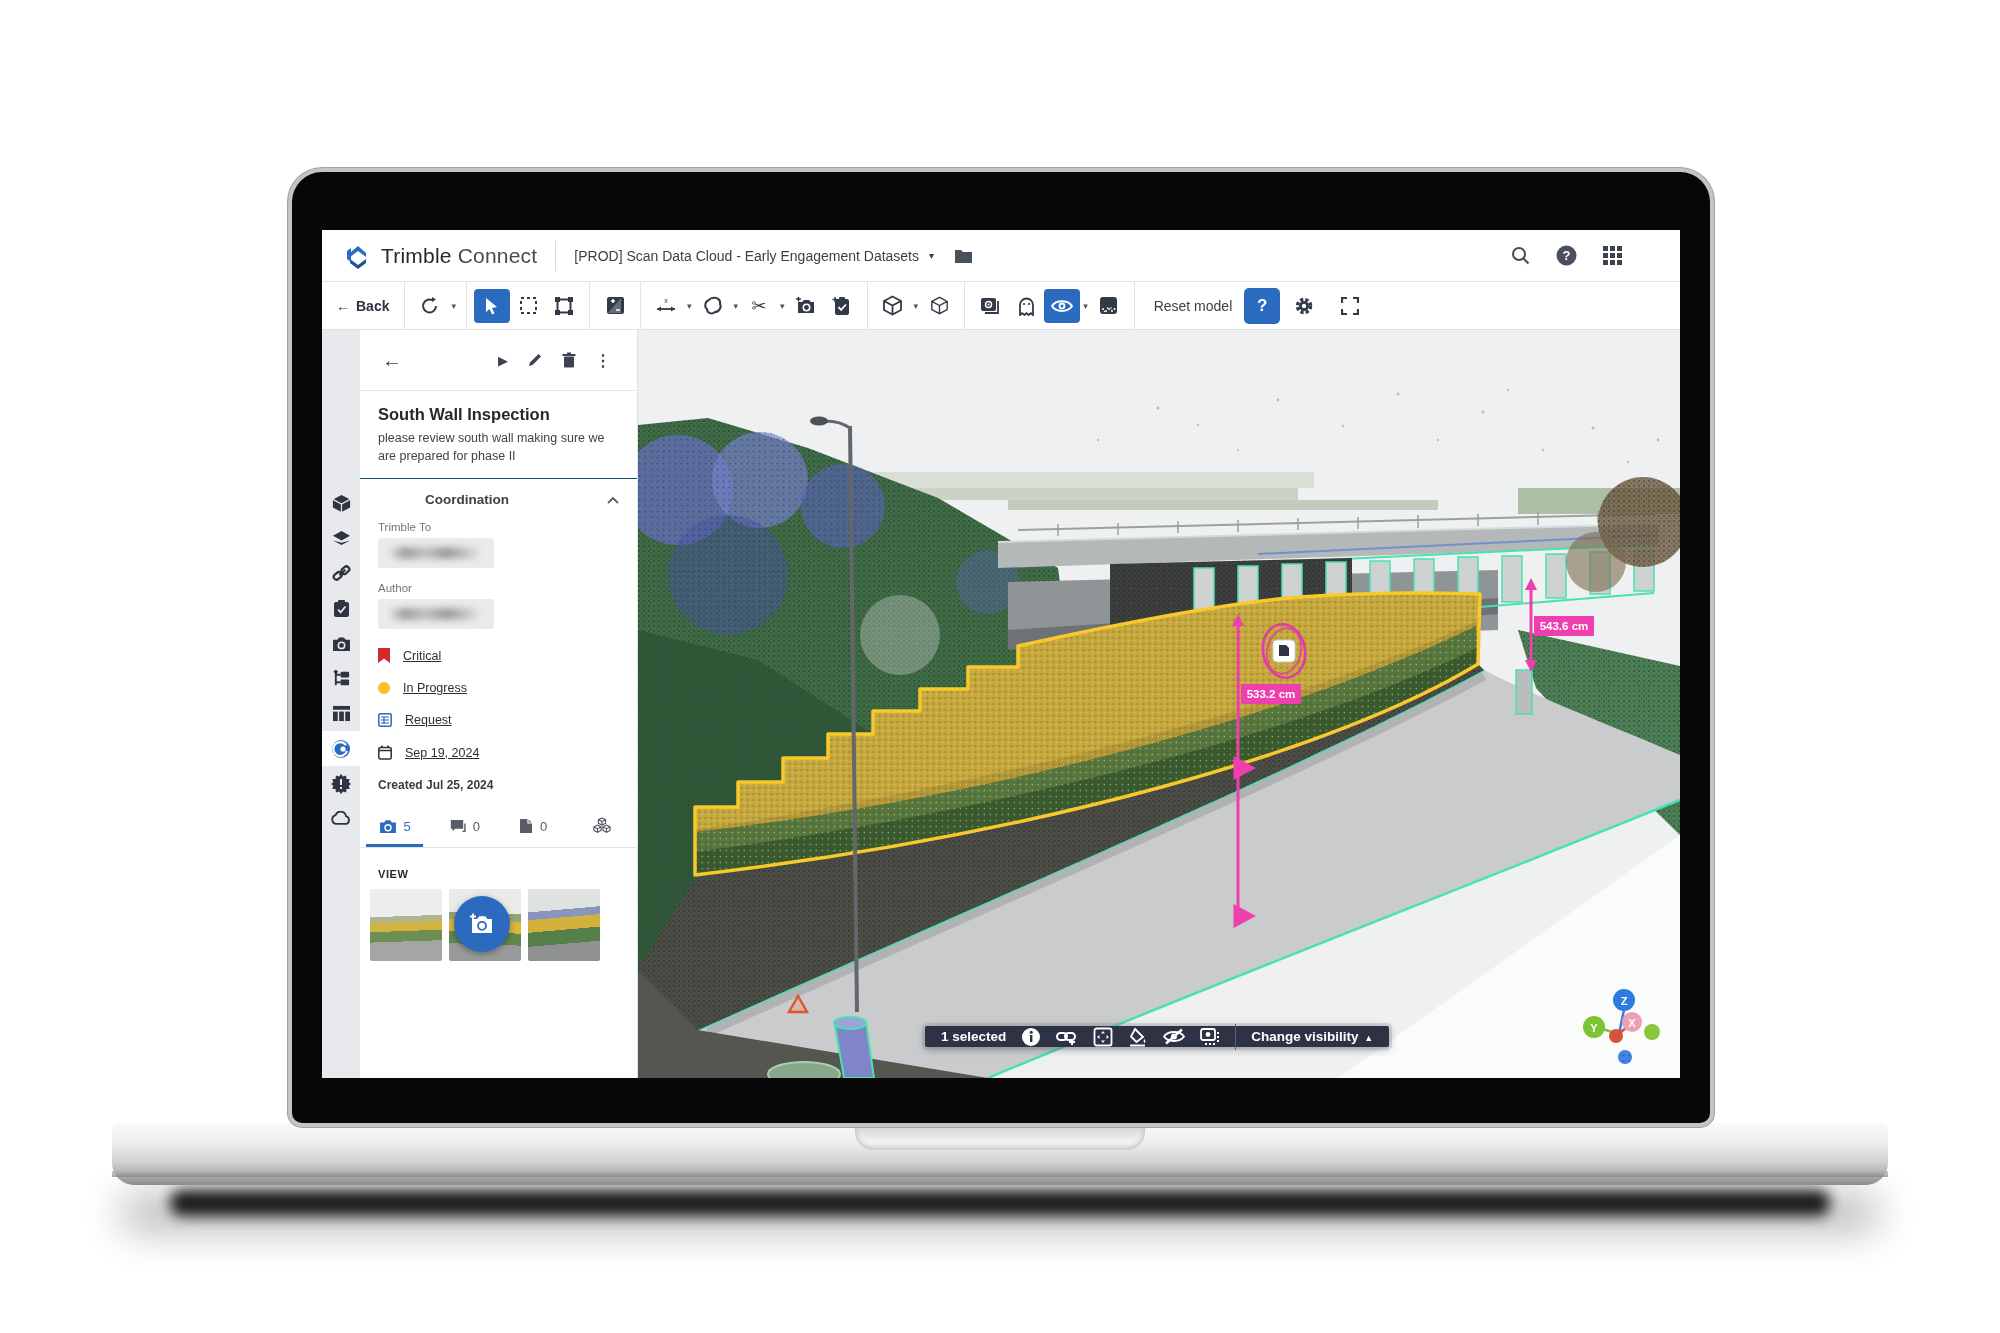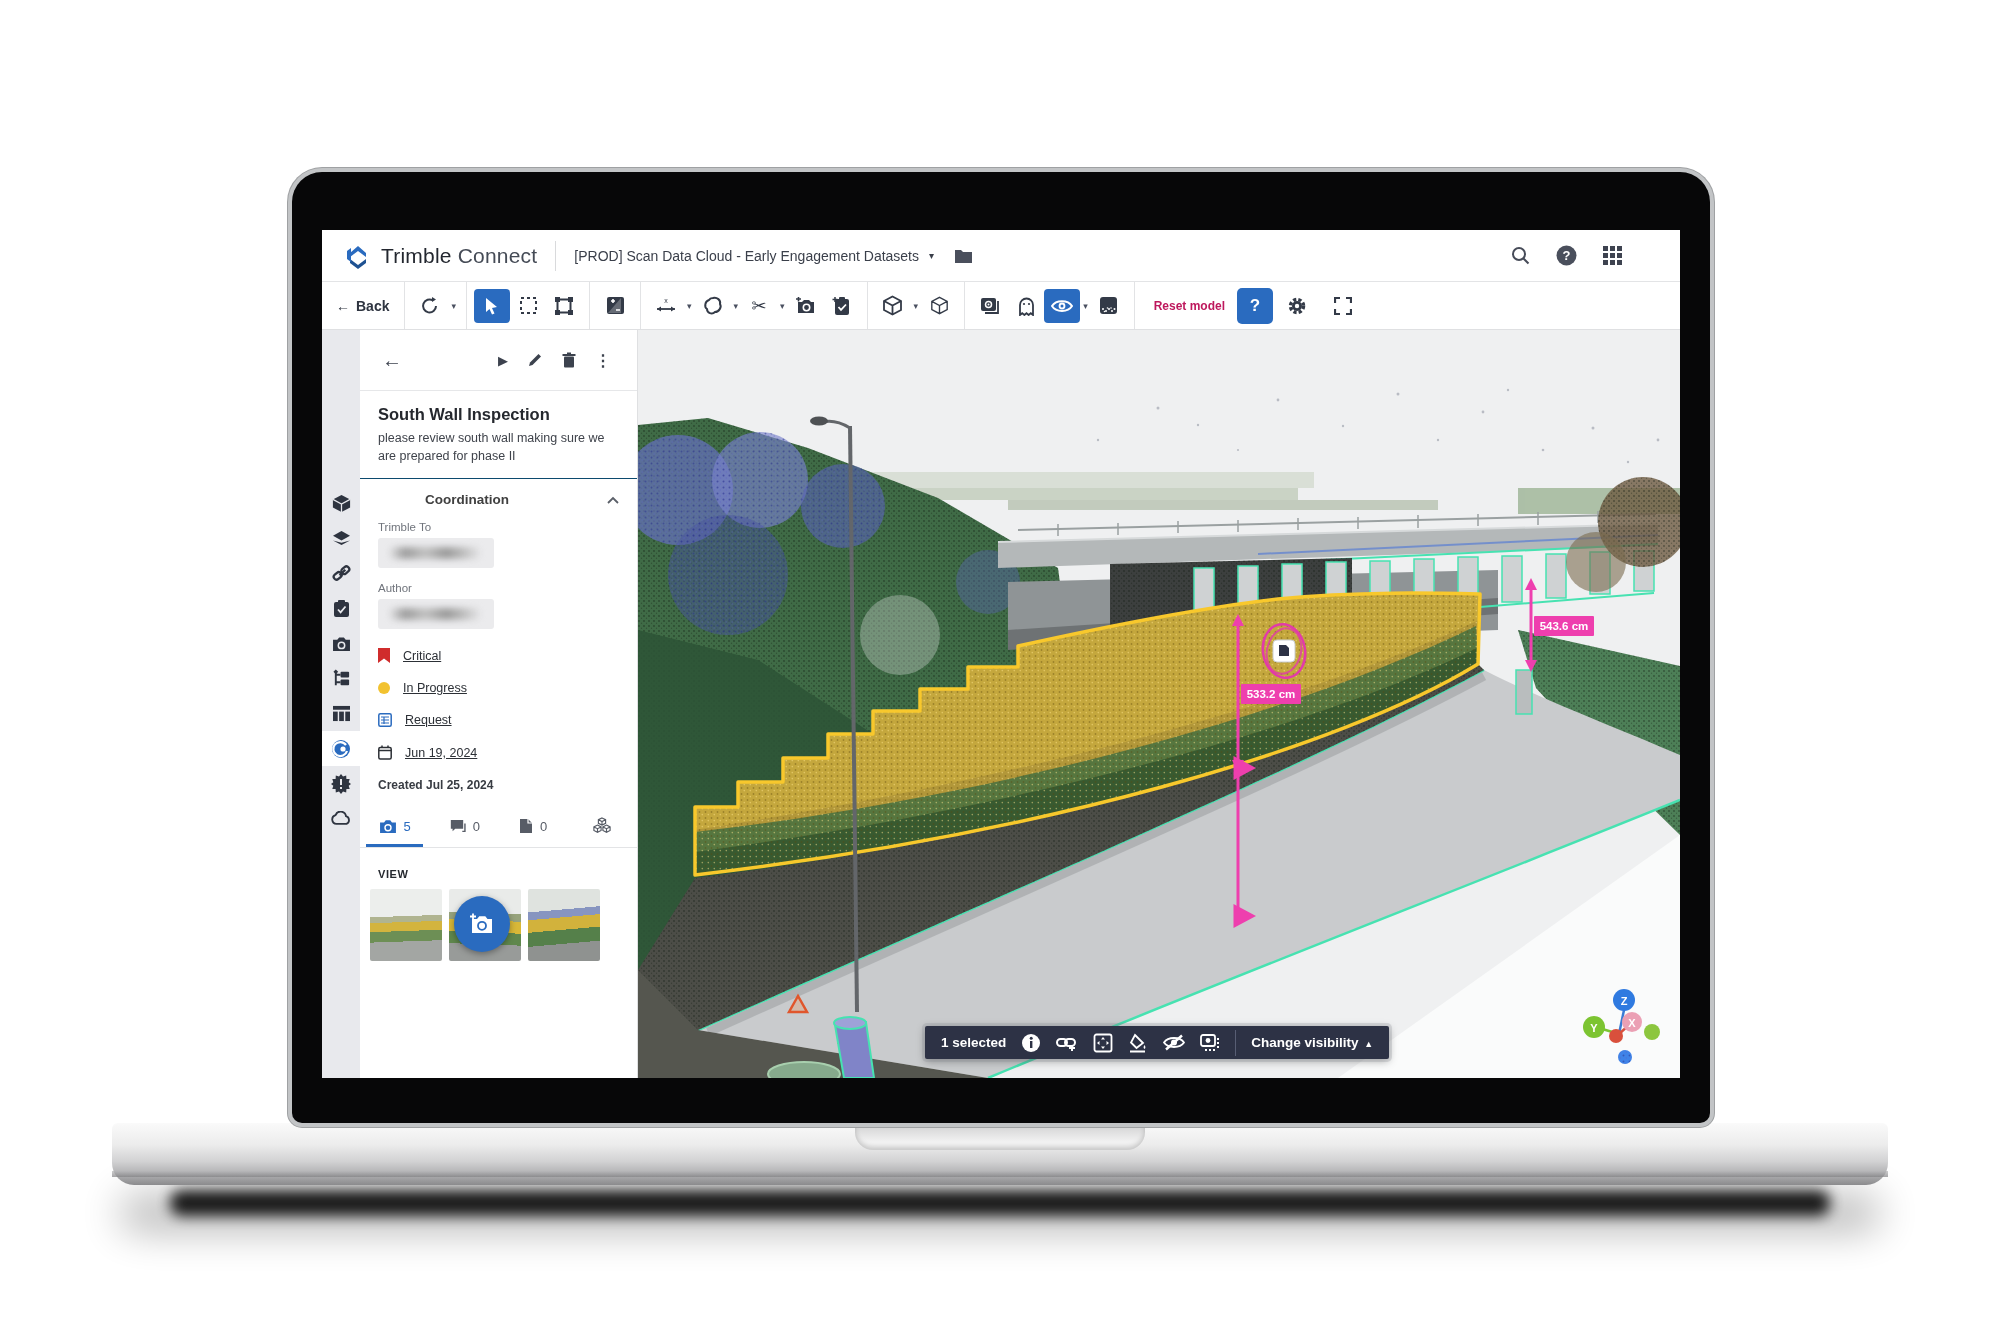--- a/index.html
+++ b/index.html
@@ -30,21 +30,21 @@
   .hdr-folder{margin-left:20px;color:#4a4f5c;display:flex;}
   .hdr-right{margin-left:auto;display:flex;align-items:center;gap:26px;padding-right:36px;color:#464b58;}
 
   
   .app-toolbar{height:48px;display:flex;align-items:center;border-bottom:1px solid #dfe0e2;padding:0 6px;box-sizing:border-box;}
   .tb-sep{width:1px;align-self:stretch;background:#e2e3e5;margin:0 7px;}
   .tb-btn{min-width:32px;height:34px;display:flex;align-items:center;justify-content:center;color:#333a47;border-radius:4px;padding:0 2px;cursor:default;}
   .tb-btn.active{background:#2a6bbf;color:#fff;}
   .tb-caret{font-size:9px;color:#4a5060;padding:0 3px;}
   .tb-back{display:flex;align-items:center;gap:6px;font-size:14px;font-weight:bold;color:#2e3440;padding:0 8px;}
-  .tb-reset{color:#be185d;font-size:12px;font-weight:bold;padding:0 12px;white-space:nowrap;}
+  .tb-reset{color:#404040;font-size:14px;font-weight:normal;padding:0 12px;white-space:nowrap;}
   .tb-help{width:36px;height:36px;border-radius:5px;background:#2a6bbf;color:#fff;display:flex;align-items:center;justify-content:center;font-size:17px;font-weight:bold;}
 
   
   .app-body{display:flex;height:748px;}
   .iconbar{width:38px;background:#e8e9ed;display:flex;flex-direction:column;align-items:center;padding-top:156px;box-sizing:border-box;}
   .ib-item{width:38px;height:35px;display:flex;align-items:center;justify-content:center;color:#2e3440;}
   .ib-item.active{background:#fff;color:#2a6bbf;}
 
   .detail-panel{width:278px;background:#fff;border-right:1px solid #dfe0e2;box-sizing:border-box;display:flex;flex-direction:column;overflow:hidden;}
   .panel-actions{height:60px;display:flex;align-items:center;padding:0 26px 0 22px;border-bottom:1px solid #e6e7e9;color:#3c424e;flex:none;}
@@ -73,21 +73,21 @@
   .thumbs{display:flex;gap:7px;padding:0 10px;position:relative;}
   .thumb{width:72px;height:72px;border-radius:2px;}
   .t1{background:linear-gradient(178deg,#eceeec 0 38%,#b0b490 38% 46%,#d3b43e 46% 58%,#6d8f55 58% 72%,#a3a6a3 72% 100%);}
   .t2{background:linear-gradient(182deg,#e9ebe9 0 34%,#97a37c 34% 44%,#d8b838 44% 60%,#5f874d 60% 76%,#989b99 76% 100%);}
   .t3{background:linear-gradient(175deg,#dfe3df 0 30%,#8795c0 30% 40%,#d2b23c 40% 56%,#55804a 56% 74%,#8f9290 74% 100%);}
   .thumb-camera-btn{position:absolute;left:94px;top:7px;width:56px;height:56px;border-radius:50%;background:#2a6bbf;
     display:flex;align-items:center;justify-content:center;box-shadow:0 2px 6px rgba(0,0,0,.35);}
 
   
   .viewport{position:relative;flex:1;background:#eff0f1;overflow:hidden;}
-  .sel-bar{position:absolute;left:287px;top:696px;height:33px;background:#2d3245;display:flex;align-items:center;gap:15px;
+  .sel-bar{position:absolute;left:287px;top:696px;height:21px;background:#2d3245;display:flex;align-items:center;gap:15px;
     padding:0 16px;color:#fff;font-size:13.5px;border-radius:2px;box-shadow:0 0 0 3px rgba(140,142,150,.25),0 2px 8px rgba(0,0,0,.35);}
   .sb-divider{width:1px;height:26px;background:#585e74;}
   .sb-strong{font-weight:bold;white-space:nowrap;}
   .sb-caret{font-size:9px;margin-left:2px;}
   .mlabel{font-size:11.5px;font-weight:bold;fill:#fff;}
 </style>
 </head>
 <body>
 
 <div class="stage">
@@ -427,21 +427,21 @@
                 <path d="M3 4 h8 M3 7 h8 M3 10 h8 M6 4 V11" stroke="#2a6bbf" stroke-width="1.2"></path>
               </svg>
           <span>Request</span>
         </div>
         <div class="meta-row">
           <svg width="14" height="15" viewBox="0 0 14 15">
                 <rect x="0.8" y="2.5" width="12.4" height="11.5" rx="1.5" fill="none" stroke="#2c3036" stroke-width="1.5"></rect>
                 <path d="M0.8 5.5 h12.4" stroke="#2c3036" stroke-width="1.5"></path>
                 <path d="M4 0.5 V3 M10 0.5 V3" stroke="#2c3036" stroke-width="1.5"></path>
               </svg>
-          <span>Jun 19, 2024</span>
+          <span>Sep 19, 2024</span>
         </div>
         <div class="created-line">Created Jul 25, 2024</div>
 
         <div class="panel-tabs">
           <div class="tab active">
             <svg width="18" height="15" viewBox="0 0 20 17">
                   <path d="M1 4 h4.5 l2 -2.5 h5 l2 2.5 H19 v12 H1 Z" fill="#2a6bbf"></path>
                   <circle cx="10" cy="10" r="3.4" fill="none" stroke="#fff" stroke-width="1.6"></circle>
                 </svg>
             <span>5</span>

